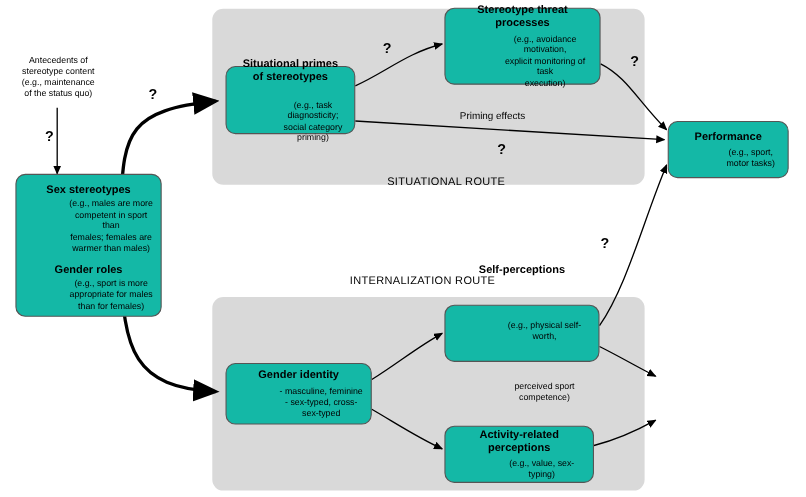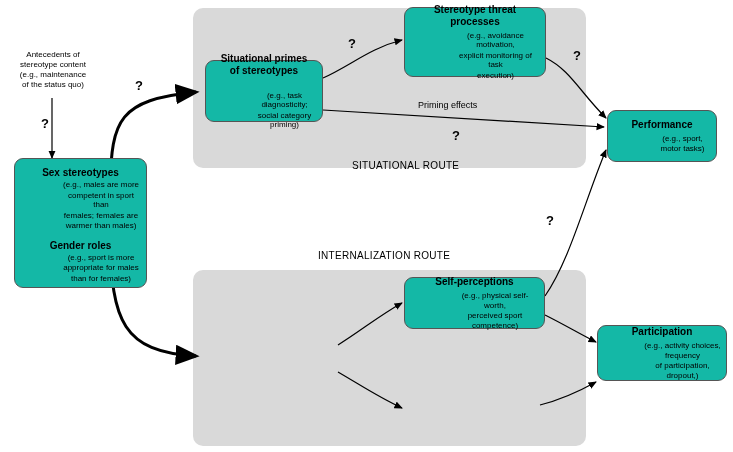--- a/index.html
+++ b/index.html
@@ -146,33 +146,38 @@
     <div class="s" style="margin-top:3px;">(e.g., avoidance motivation,</div>
     <div class="s">explicit monitoring of task</div>
     <div class="s">execution)</div>
   </div>
 
   <div class="node" style="left:607px; top:110px; width:110px; height:52px;">
     <div class="t">Performance</div>
     <div class="s" style="margin-top:3px;">(e.g., sport, motor tasks)</div>
   </div>
 
+  <div class="node" style="left:205px; top:330px; width:133px; height:56px;">
+    <div class="t">Gender identity</div>
+    <div class="s" style="margin-top:3px;">- masculine, feminine</div>
+    <div class="s">- sex-typed, cross-sex-typed</div>
+  </div>
 
-  <div class="node" style="left:404px; top:277px; width:141px; height:52px;">
+  <div class="node" style="left:404px; top:277px; width:141px; height:52px;gap:36px;">
     <div class="t">Self-perceptions</div>
     <div class="s" style="margin-top:3px;">(e.g., physical self-worth,</div>
     <div class="s">perceived sport competence)</div>
   </div>
 
+  <div class="node" style="left:404px; top:387px; width:136px; height:52px;">
+    <div class="t">Activity-related</div>
+    <div class="t">perceptions</div>
+    <div class="s" style="margin-top:3px;">(e.g., value, sex-typing)</div>
+  </div>
 
-  <div class="node" style="left:597px; top:325px; width:130px; height:56px;">
-    <div class="t">Participation</div>
-    <div class="s" style="margin-top:3px;">(e.g., activity choices, frequency</div>
-    <div class="s">of participation, dropout,)</div>
-  </div>
 
   <div class="freetext" style="left:418px; top:100px; width:90px; text-align:left; font-size:9px;">Priming effects</div>
 
   <div class="qmark" style="left:41px; top:116px;">?</div>
   <div class="qmark" style="left:135px; top:78px;">?</div>
   <div class="qmark" style="left:348px; top:36px;">?</div>
   <div class="qmark" style="left:573px; top:48px;">?</div>
   <div class="qmark" style="left:452px; top:128px;">?</div>
   <div class="qmark" style="left:546px; top:213px;">?</div>
 

